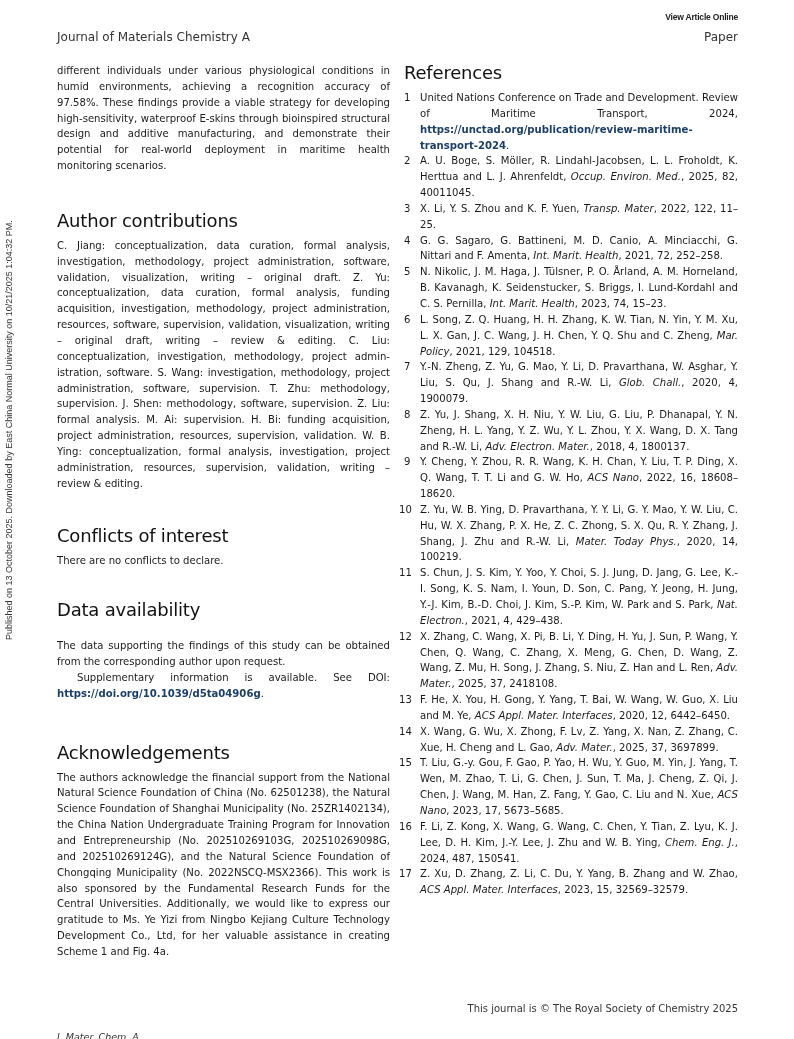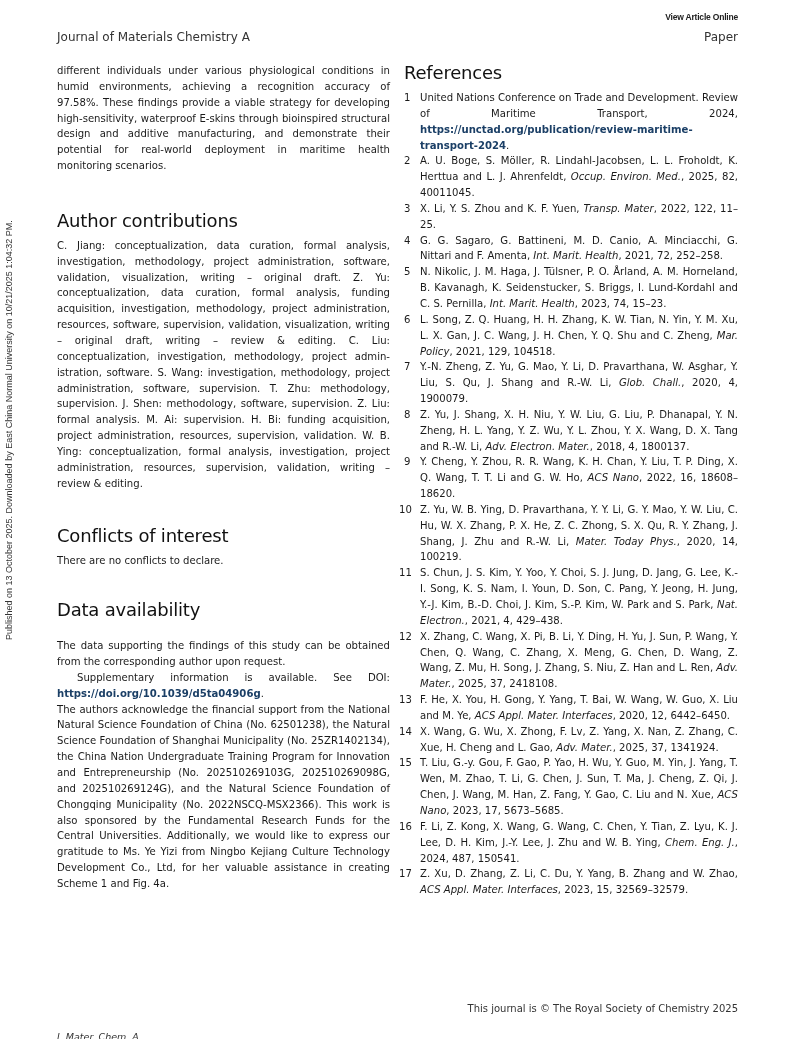--- a/index.html
+++ b/index.html
@@ -72,40 +72,41 @@
   <h2 class="h-authors">Author contributions</h2>
   <p>C. Jiang: conceptualization, data curation, formal analysis, investigation, methodology, project administration, software, validation, visualization, writing – original draft. Z. Yu: conceptualization, data curation, formal analysis, funding acquisition, investigation, methodology, project administra­tion, resources, software, supervision, validation, visualization, writing – original draft, writing – review &amp; editing. C. Liu: conceptualization, investigation, methodology, project admin­istration, software. S. Wang: investigation, methodology, project administration, software, supervision. T. Zhu: method­ology, supervision. J. Shen: methodology, software, supervision. Z. Liu: formal analysis. M. Ai: supervision. H. Bi: funding acquisition, project administration, resources, supervision, validation. W. B. Ying: conceptualization, formal analysis, investigation, project administration, resources, supervision, validation, writing – review &amp; editing.</p>
 
   <h2 class="h-conflicts">Conflicts of interest</h2>
   <p>There are no conflicts to declare.</p>
 
   <h2 class="h-data">Data availability</h2>
   <p>The data supporting the findings of this study can be obtained from the corresponding author upon request.</p>
   <p class="indent"><span>Supplementary information is available. See DOI: </span><a class="link">https://doi.org/10.1039/d5ta04906g</a><span>.</span></p>
 
+  <h2 class="h-ack">Acknowledgements</h2>
   <p>The authors acknowledge the financial support from the National Natural Science Foundation of China (No. 62501238), the Natural Science Foundation of Shanghai Municipality (No. 25ZR1402134), the China Nation Undergraduate Training Program for Innovation and Entrepreneurship (No. 202510269103G, 202510269098G, and 202510269124G), and the Natural Science Foundation of Chongqing Municipality (No. 2022NSCQ-MSX2366). This work is also sponsored by the Fundamental Research Funds for the Central Universities. Additionally, we would like to express our gratitude to Ms. Ye Yizi from Ningbo Kejiang Culture Technology Development Co., Ltd, for her valuable assistance in creating Scheme 1 and Fig. 4a.</p>
 </div>
 
 <div class="col col-right">
   <h2 class="h-refs">References</h2>
   <ol class="refs" id="ref-list">
       <li><span class="num">1</span><span>United Nations Conference on Trade and Development. Review of Maritime Transport, 2024, </span><a class="link">https://unctad.org/publication/review-maritime-transport-2024</a><span>.</span></li>
       <li><span class="num">2</span><span>A. U. Boge, S. Möller, R. Lindahl-Jacobsen, L. L. Froholdt, K. Herttua and L. J. Ahrenfeldt, </span><i>Occup. Environ. Med.</i><span>, 2025, 82, 40011045.</span></li>
       <li><span class="num">3</span><span>X. Li, Y. S. Zhou and K. F. Yuen, </span><i>Transp. Mater</i><span>, 2022, 122, 11–25.</span></li>
       <li><span class="num">4</span><span>G. G. Sagaro, G. Battineni, M. D. Canio, A. Minciacchi, G. Nittari and F. Amenta, </span><i>Int. Marit. Health</i><span>, 2021, 72, 252–258.</span></li>
       <li><span class="num">5</span><span>N. Nikolic, J. M. Haga, J. Tülsner, P. O. Årland, A. M. Horneland, B. Kavanagh, K. Seidenstucker, S. Briggs, I. Lund-Kordahl and C. S. Pernilla, </span><i>Int. Marit. Health</i><span>, 2023, 74, 15–23.</span></li>
       <li><span class="num">6</span><span>L. Song, Z. Q. Huang, H. H. Zhang, K. W. Tian, N. Yin, Y. M. Xu, L. X. Gan, J. C. Wang, J. H. Chen, Y. Q. Shu and C. Zheng, </span><i>Mar. Policy</i><span>, 2021, 129, 104518.</span></li>
       <li><span class="num">7</span><span>Y.-N. Zheng, Z. Yu, G. Mao, Y. Li, D. Pravarthana, W. Asghar, Y. Liu, S. Qu, J. Shang and R.-W. Li, </span><i>Glob. Chall.</i><span>, 2020, 4, 1900079.</span></li>
       <li><span class="num">8</span><span>Z. Yu, J. Shang, X. H. Niu, Y. W. Liu, G. Liu, P. Dhanapal, Y. N. Zheng, H. L. Yang, Y. Z. Wu, Y. L. Zhou, Y. X. Wang, D. X. Tang and R.-W. Li, </span><i>Adv. Electron. Mater.</i><span>, 2018, 4, 1800137.</span></li>
       <li><span class="num">9</span><span>Y. Cheng, Y. Zhou, R. R. Wang, K. H. Chan, Y. Liu, T. P. Ding, X. Q. Wang, T. T. Li and G. W. Ho, </span><i>ACS Nano</i><span>, 2022, 16, 18608–18620.</span></li>
       <li class="two-digit"><span class="num">10</span><span>Z. Yu, W. B. Ying, D. Pravarthana, Y. Y. Li, G. Y. Mao, Y. W. Liu, C. Hu, W. X. Zhang, P. X. He, Z. C. Zhong, S. X. Qu, R. Y. Zhang, J. Shang, J. Zhu and R.-W. Li, </span><i>Mater. Today Phys.</i><span>, 2020, 14, 100219.</span></li>
       <li class="two-digit"><span class="num">11</span><span>S. Chun, J. S. Kim, Y. Yoo, Y. Choi, S. J. Jung, D. Jang, G. Lee, K.-I. Song, K. S. Nam, I. Youn, D. Son, C. Pang, Y. Jeong, H. Jung, Y.-J. Kim, B.-D. Choi, J. Kim, S.-P. Kim, W. Park and S. Park, </span><i>Nat. Electron.</i><span>, 2021, 4, 429–438.</span></li>
       <li class="two-digit"><span class="num">12</span><span>X. Zhang, C. Wang, X. Pi, B. Li, Y. Ding, H. Yu, J. Sun, P. Wang, Y. Chen, Q. Wang, C. Zhang, X. Meng, G. Chen, D. Wang, Z. Wang, Z. Mu, H. Song, J. Zhang, S. Niu, Z. Han and L. Ren, </span><i>Adv. Mater.</i><span>, 2025, 37, 2418108.</span></li>
       <li class="two-digit"><span class="num">13</span><span>F. He, X. You, H. Gong, Y. Yang, T. Bai, W. Wang, W. Guo, X. Liu and M. Ye, </span><i>ACS Appl. Mater. Interfaces</i><span>, 2020, 12, 6442–6450.</span></li>
-      <li class="two-digit"><span class="num">14</span><span>X. Wang, G. Wu, X. Zhong, F. Lv, Z. Yang, X. Nan, Z. Zhang, C. Xue, H. Cheng and L. Gao, </span><i>Adv. Mater.</i><span>, 2025, 37, 1341924.</span></li>
+      <li class="two-digit"><span class="num">14</span><span>X. Wang, G. Wu, X. Zhong, F. Lv, Z. Yang, X. Nan, Z. Zhang, C. Xue, H. Cheng and L. Gao, </span><i>Adv. Mater.</i><span>, 2025, 37, 3697899.</span></li>
       <li class="two-digit"><span class="num">15</span><span>T. Liu, G.-y. Gou, F. Gao, P. Yao, H. Wu, Y. Guo, M. Yin, J. Yang, T. Wen, M. Zhao, T. Li, G. Chen, J. Sun, T. Ma, J. Cheng, Z. Qi, J. Chen, J. Wang, M. Han, Z. Fang, Y. Gao, C. Liu and N. Xue, </span><i>ACS Nano</i><span>, 2023, 17, 5673–5685.</span></li>
       <li class="two-digit"><span class="num">16</span><span>F. Li, Z. Kong, X. Wang, G. Wang, C. Chen, Y. Tian, Z. Lyu, K. J. Lee, D. H. Kim, J.-Y. Lee, J. Zhu and W. B. Ying, </span><i>Chem. Eng. J.</i><span>, 2024, 487, 150541.</span></li>
       <li class="two-digit"><span class="num">17</span><span>Z. Xu, D. Zhang, Z. Li, C. Du, Y. Yang, B. Zhang and W. Zhao, </span><i>ACS Appl. Mater. Interfaces</i><span>, 2023, 15, 32569–32579.</span></li>
     </ol>
 </div>
 
 <div class="footer-left">J. Mater. Chem. A</div>
 <div class="footer-right">This journal is © The Royal Society of Chemistry 2025</div>
 
 </body></html>

